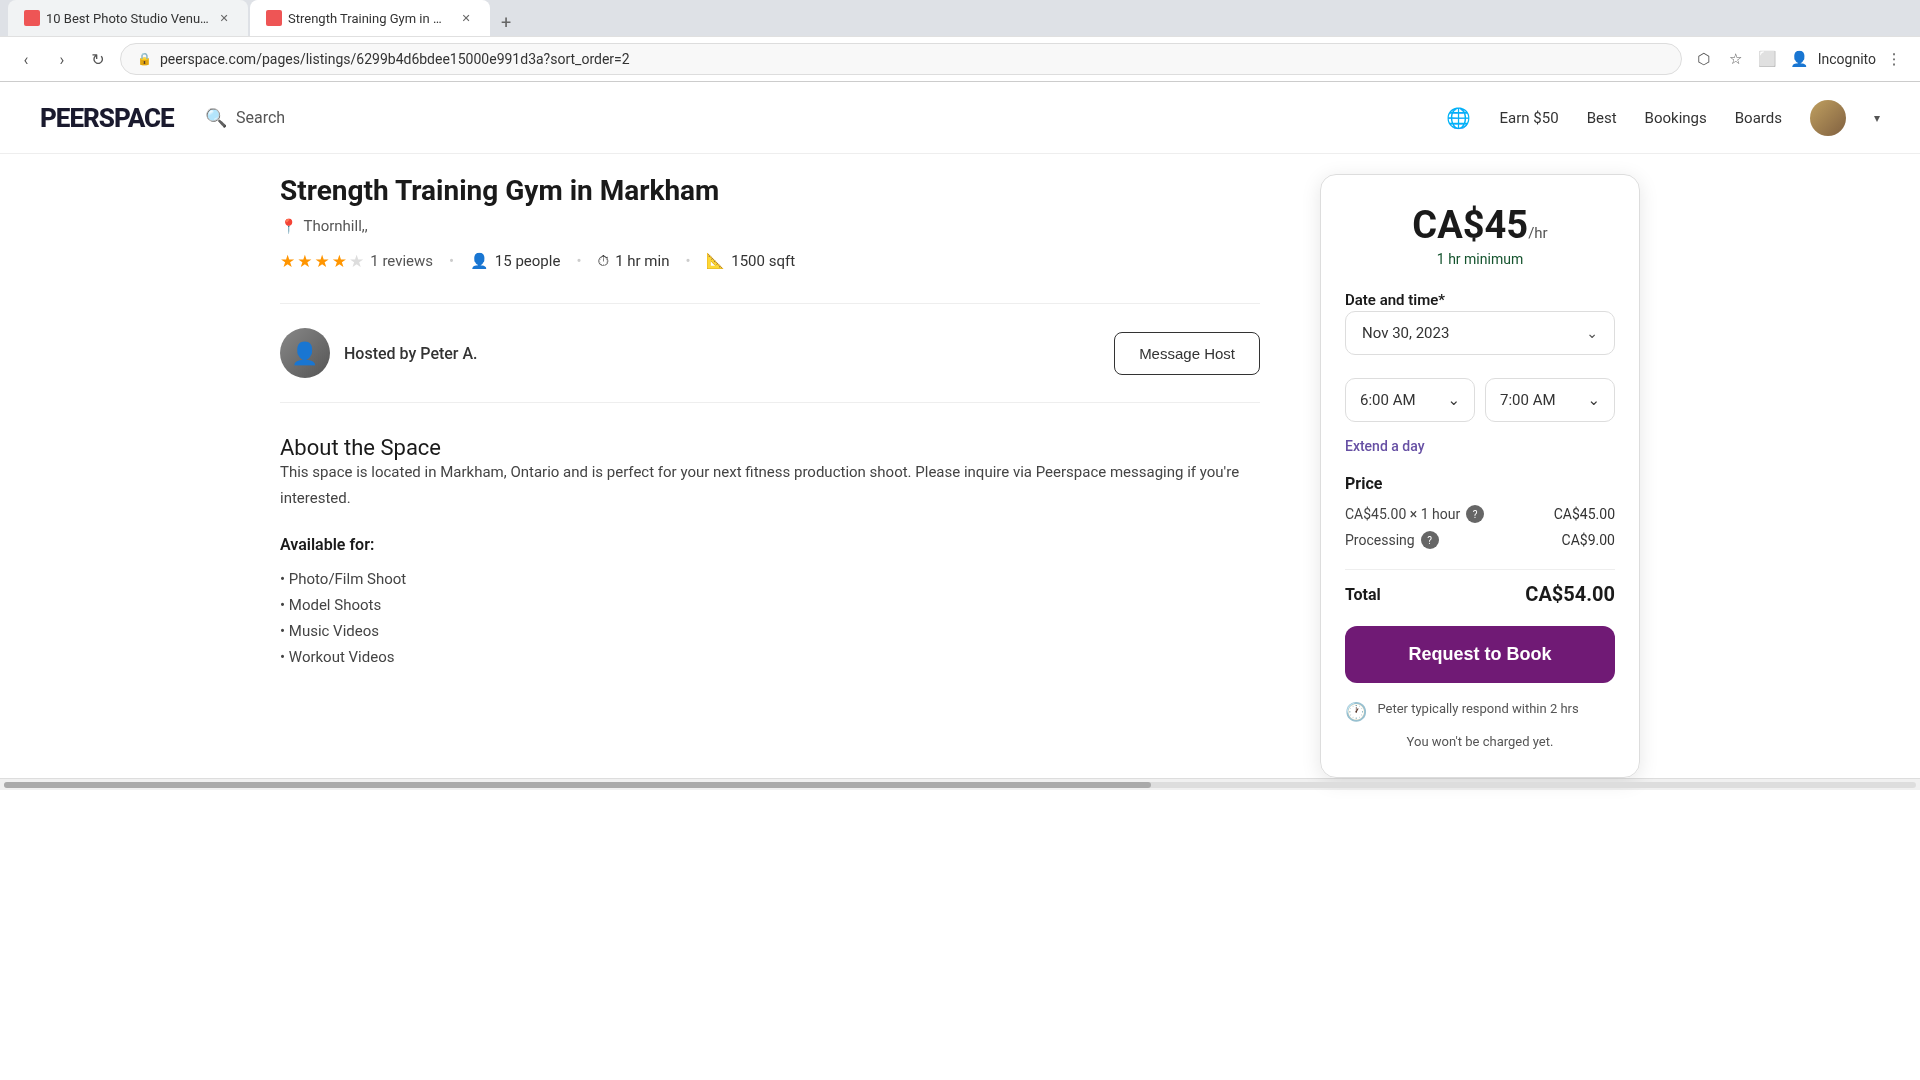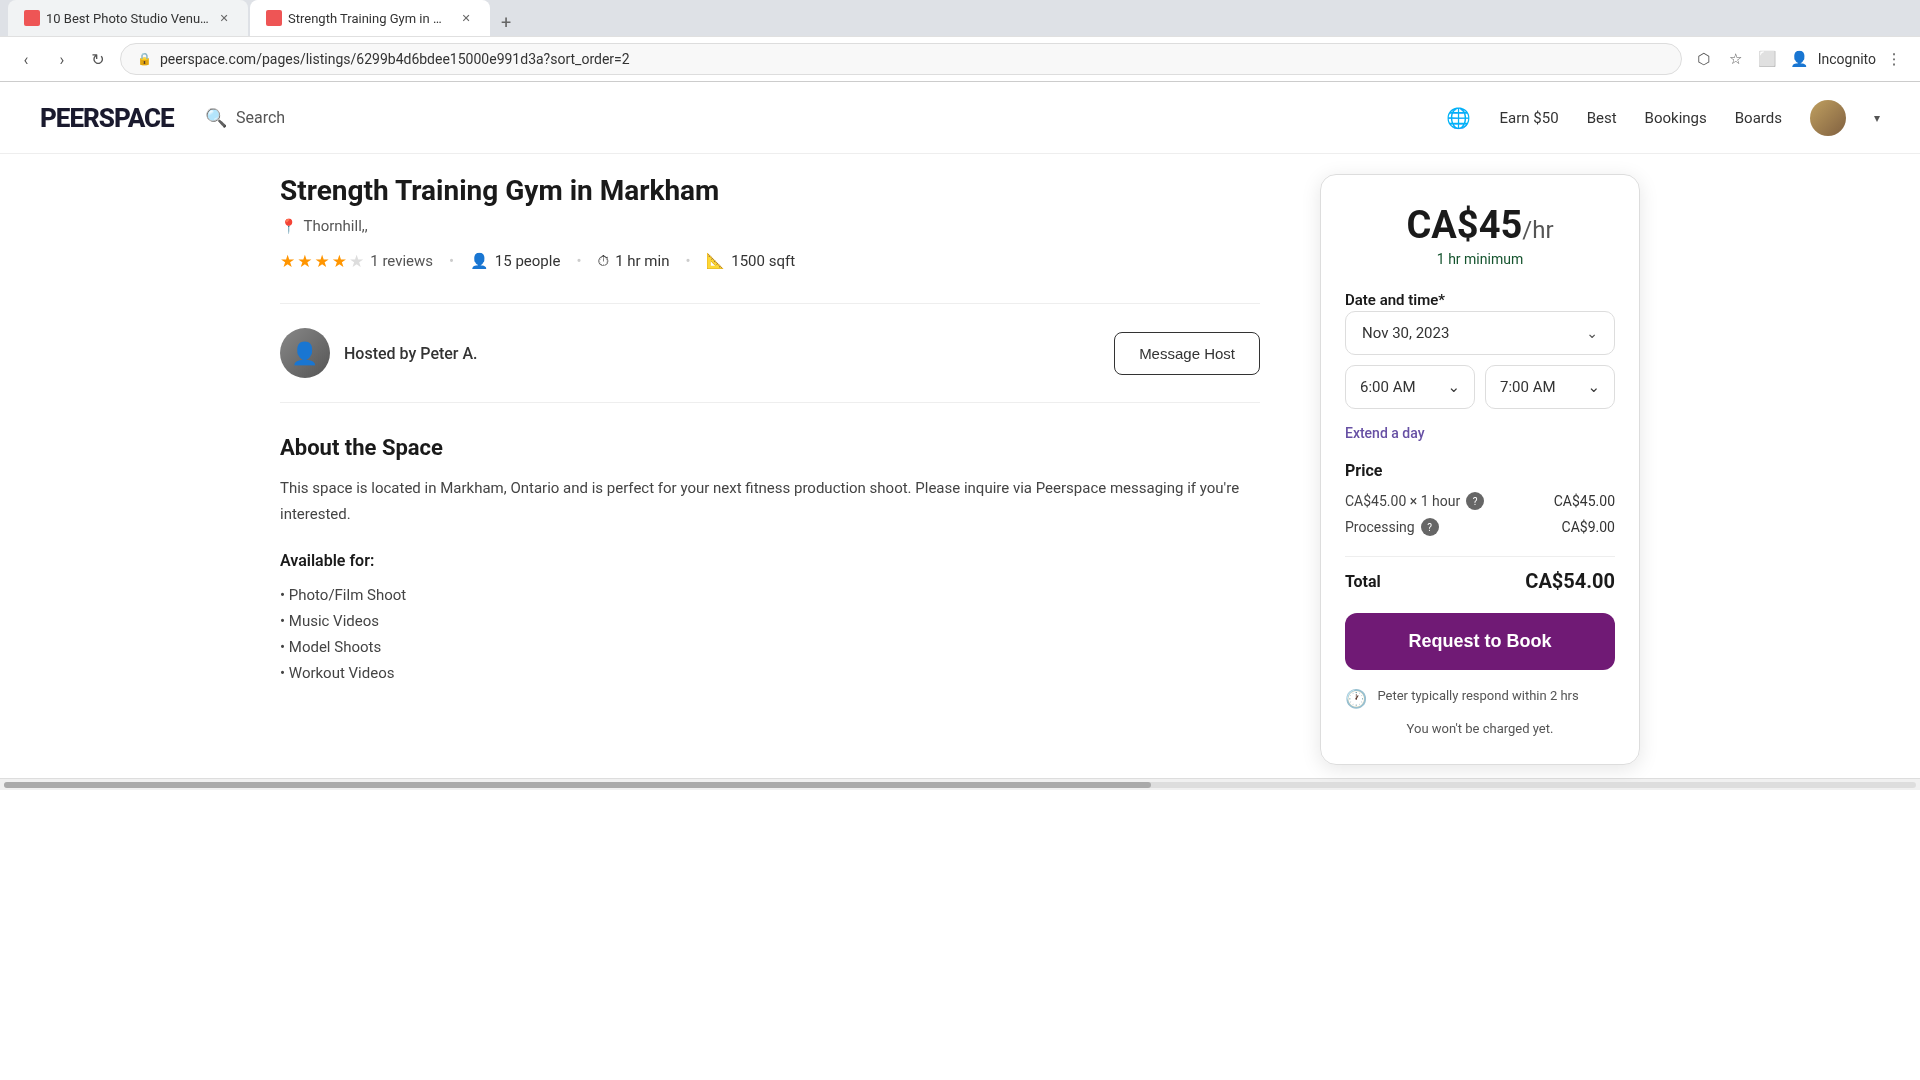--- a/index.html
+++ b/index.html
@@ -55,38 +55,38 @@
     .star { color: #ff9500; font-size: 17px; }
     .star.empty { color: #ddd; }
 
     .host-section { display: flex; align-items: center; justify-content: space-between; padding: 24px 0; border-top: 1px solid #eee; border-bottom: 1px solid #eee; margin-bottom: 32px; }
     .host-info { display: flex; align-items: center; gap: 14px; }
     .host-avatar { width: 50px; height: 50px; border-radius: 50%; background: linear-gradient(135deg, #888, #555); overflow: hidden; }
     .host-name { font-size: 16px; font-weight: 500; color: #333; }
     .message-host-btn { padding: 12px 24px; border: 1.5px solid #333; border-radius: 8px; background: #fff; font-size: 15px; font-weight: 500; color: #333; cursor: pointer; }
 
     .about-section { margin-bottom: 32px; }
-    .section-title { font-size: 22px; font-weight: 700; color: #1a1a1a; margin-bottom: 16px; }
+    .section-title { font-size: 22px; font-weight: 400; color: #1a1a1a; }
     .about-text { font-size: 15px; color: #444; line-height: 1.7; margin-bottom: 24px; }
 
     .available-for { margin-top: 16px; }
     .available-label { font-size: 16px; font-weight: 600; color: #1a1a1a; margin-bottom: 12px; }
     .available-list { list-style: none; }
     .available-list li { font-size: 15px; color: #444; padding: 4px 0; }
     .available-list li::before { content: "• "; }
 
     
     .right-panel { width: 320px; flex-shrink: 0; padding-top: 20px; }
     .booking-card { border: 1px solid #ddd; border-radius: 16px; padding: 28px 24px; box-shadow: 0 4px 20px rgba(0,0,0,0.1); position: sticky; top: 90px; }
 
     .price-header { text-align: center; margin-bottom: 24px; }
     .price-minimum { font-size: 14px; color: #14532d; text-align: center; margin-top: 4px; }
 
     .booking-section-title { font-size: 15px; font-weight: 600; color: #1a1a1a; margin-bottom: 2px; }
-    .date-input { width: 100%; padding: 12px 16px; border: 1.5px solid #ddd; border-radius: 10px; font-size: 15px; color: #333; display: flex; align-items: center; justify-content: space-between; cursor: pointer; margin-bottom: 10px; }
+    .date-input { width: 100%; padding: 12px 16px; border: 1.5px solid #ddd; border-radius: 10px; font-size: 15px; color: #333; display: flex; align-items: center; justify-content: space-between; cursor: pointer; margin-bottom: 23px; }
     .chevron-down { font-size: 14px; color: #555; }
 
     .time-row { display: flex; gap: 10px; margin-bottom: 16px; }
     .time-select { flex: 1; padding: 12px 14px; border: 1.5px solid #ddd; border-radius: 10px; font-size: 15px; color: #333; display: flex; align-items: center; justify-content: space-between; cursor: pointer; }
 
     .extend-day { font-size: 14px; color: #6750a4; font-weight: 500; cursor: pointer; margin-bottom: 20px; display: block; }
 
     .price-section { margin-bottom: 20px; }
     .price-label { font-size: 16px; font-weight: 700; color: #1a1a1a; margin-bottom: 12px; }
     .price-row { display: flex; align-items: center; justify-content: space-between; margin-bottom: 8px; }
@@ -215,33 +215,33 @@
       </div>
 
       <div class="about-section">
         <h2 class="section-title">About the Space</h2>
         <p class="about-text">This space is located in Markham, Ontario and is perfect for your next fitness production shoot. Please inquire via Peerspace messaging if you're interested.</p>
 
         <div class="available-for">
           <div class="available-label">Available for:</div>
           <ul class="available-list">
             <li>Photo/Film Shoot</li>
+            <li>Model Shoots</li>
             <li>Music Videos</li>
-            <li>Model Shoots</li>
             <li>Workout Videos</li>
           </ul>
         </div>
       </div>
     </div>
 
     <div class="right-panel">
       <div class="booking-card">
         
         <div class="price-header">
-          <span style="font-size:38px;font-weight:700;color:#1a1a1a;">CA$45</span><span style="font-size:24px;color:#555;">/hr</span>
+          <span style="font-size:38px;font-weight:700;color:#1a1a1a;">CA$45</span><span style="font-size:15px;color:#555;">/hr</span>
           <div class="price-minimum">1 hr minimum</div>
         </div>
 
         
         <div>
           <div class="booking-section-title">
             <span>Date and time*</span>
           </div>
           <div class="date-input">
             <span>Nov 30, 2023</span>

